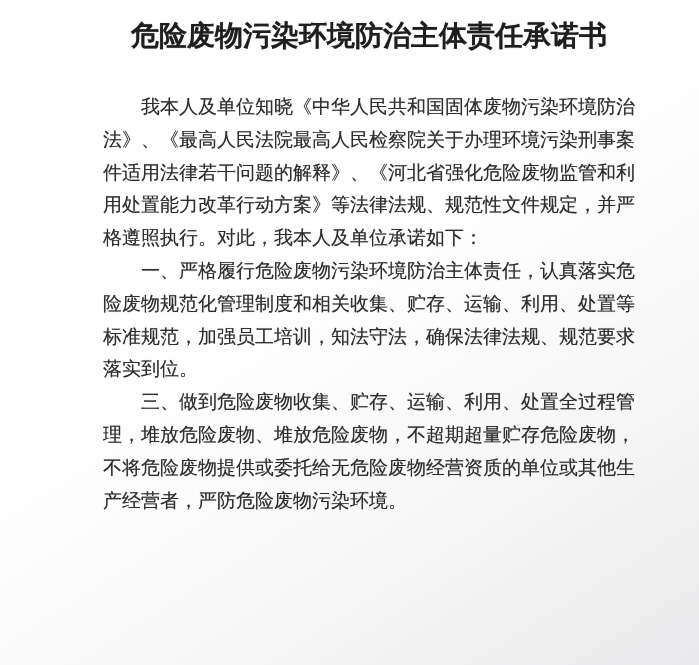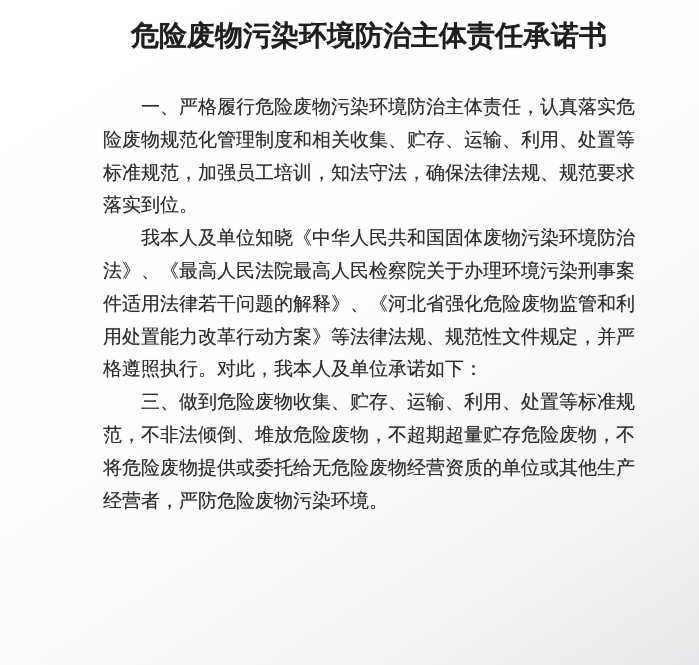--- a/index.html
+++ b/index.html
@@ -48,18 +48,18 @@
     word-break: break-all;
   }
 </style>
 </head>
 <body>
 
 <div class="page">
   <div class="content">
     <h1 class="doc-title">危险废物污染环境防治主体责任承诺书</h1>
     <div class="paragraphs">
+      <p>我本人及单位知晓《中华人民共和国固体废物污染环境防治法》、《最高人民法院最高人民检察院关于办理环境污染刑事案件适用法律若干问题的解释》、《河北省强化危险废物监管和利用处置能力改革行动方案》等法律法规、规范性文件规定，并严格遵照执行。对此，我本人及单位承诺如下：</p>
       <p>一、严格履行危险废物污染环境防治主体责任，认真落实危险废物规范化管理制度和相关收集、贮存、运输、利用、处置等标准规范，加强员工培训，知法守法，确保法律法规、规范要求落实到位。</p>
-      <p>我本人及单位知晓《中华人民共和国固体废物污染环境防治法》、《最高人民法院最高人民检察院关于办理环境污染刑事案件适用法律若干问题的解释》、《河北省强化危险废物监管和利用处置能力改革行动方案》等法律法规、规范性文件规定，并严格遵照执行。对此，我本人及单位承诺如下：</p>
-      <p>三、做到危险废物收集、贮存、运输、利用、处置等标准规范，不非法倾倒、堆放危险废物，不超期超量贮存危险废物，不将危险废物提供或委托给无危险废物经营资质的单位或其他生产经营者，严防危险废物污染环境。</p>
+      <p>三、做到危险废物收集、贮存、运输、利用、处置全过程管理，堆放危险废物、堆放危险废物，不超期超量贮存危险废物，不将危险废物提供或委托给无危险废物经营资质的单位或其他生产经营者，严防危险废物污染环境。</p>
     </div>
   </div>
 </div>
 
 </body></html>

